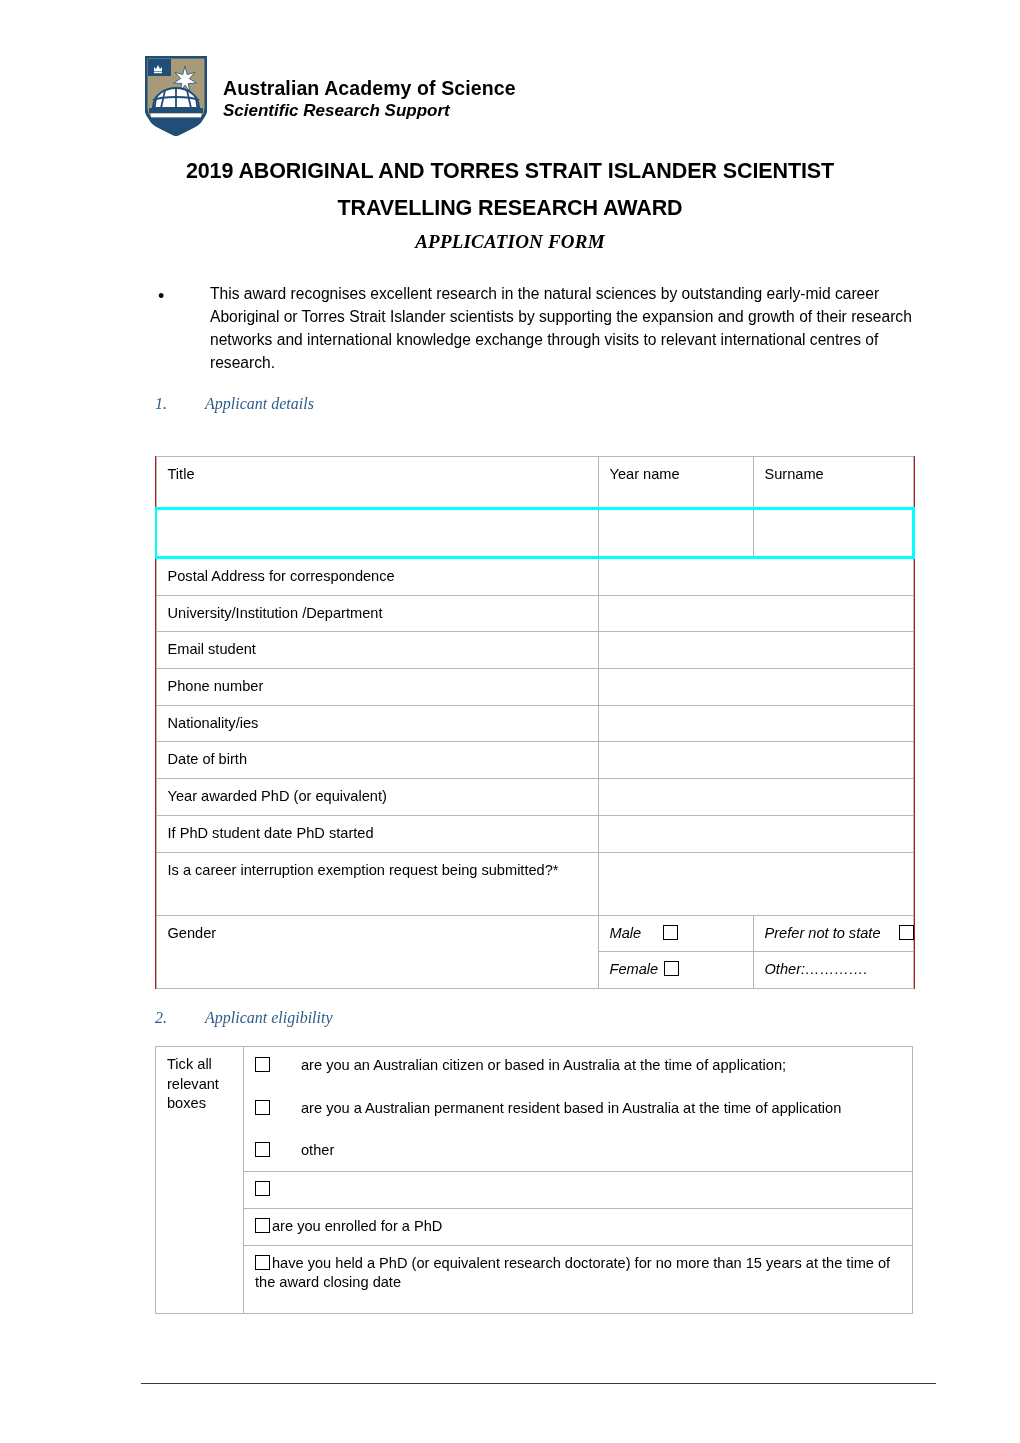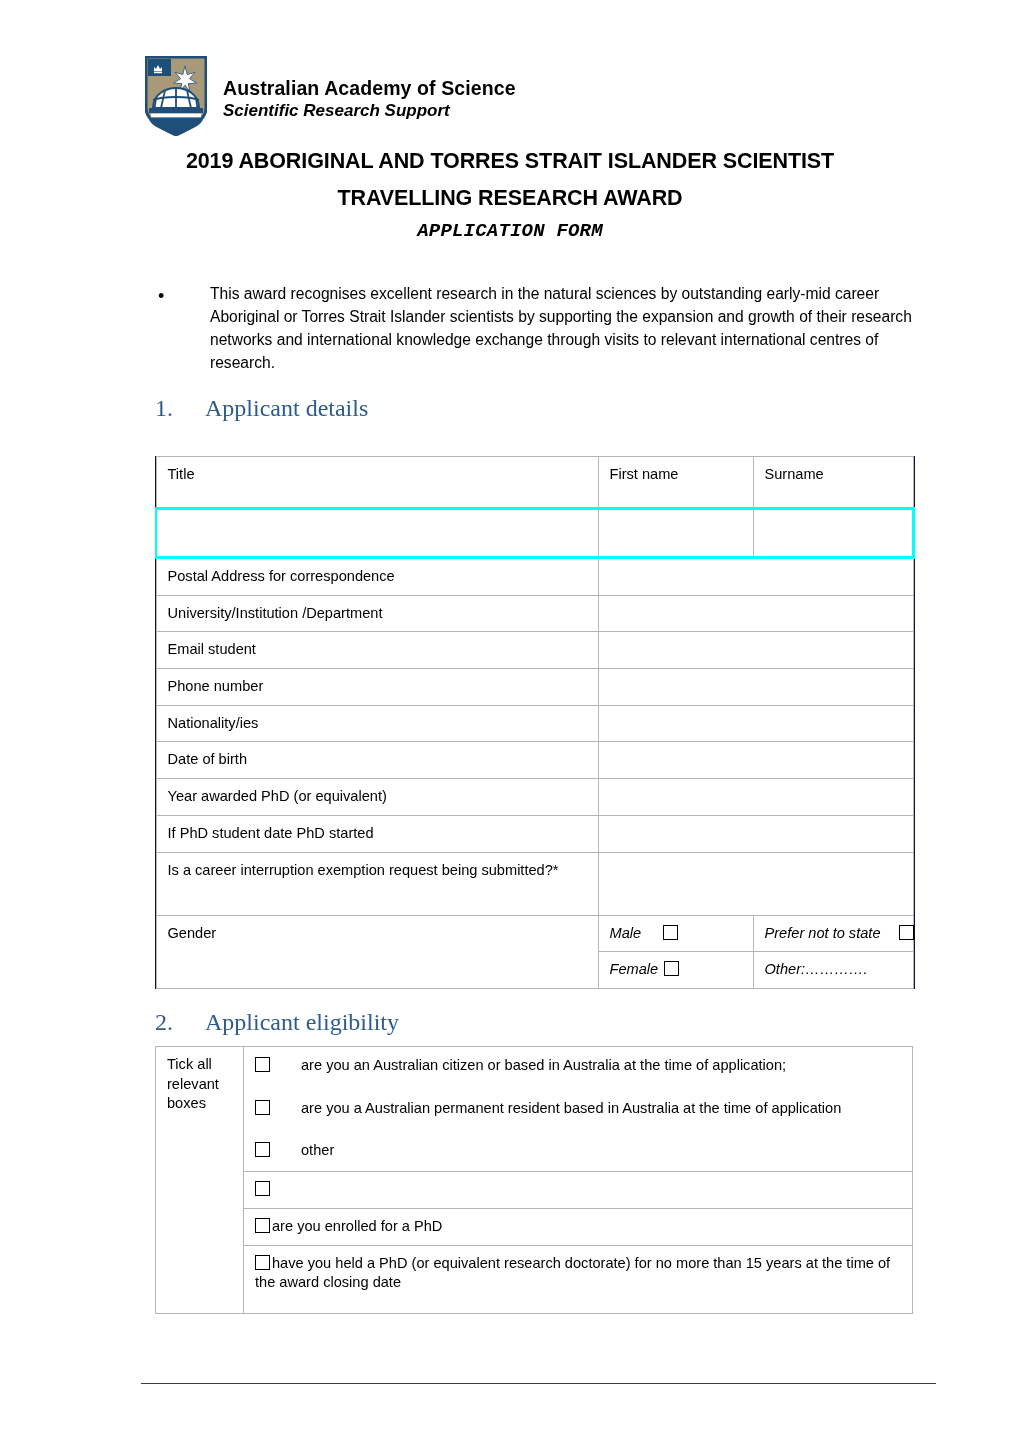--- a/index.html
+++ b/index.html
@@ -56,33 +56,33 @@
     font-weight: bold;
     font-style: italic;
     color: #000;
     line-height: 1.3;
   }
 
   
   .title-block {
     position: absolute;
     left: 110px;
-    top: 143px;
+    top: 153px;
     width: 800px;
     text-align: center;
   }
   .title-1, .title-2 {
     font-family: "Liberation Sans", sans-serif;
     font-size: 21.5px;
     font-weight: bold;
     line-height: 1.72;
     letter-spacing: -0.1px;
   }
   .title-3 {
-    font-family: Liberation Mono, monospace;
+    font-family: Liberation Serif, serif;
     font-size: 19px;
     font-weight: bold;
     font-style: italic;
     line-height: 1.55;
     letter-spacing: 0.2px;
     text-align: center;
   }
 
   
   .intro {
@@ -110,35 +110,36 @@
     font-size: 15.6px;
     line-height: 1.47;
     color: #000;
   }
 
   
   .sec-heading {
     position: absolute;
     font-family: "Liberation Serif", serif;
     color: #2E5C8A;
-    font-size: 24px;
+    font-size: 16px;
     line-height: 1;
     white-space: nowrap;
+    font-style: italic;
   }
   .sec-heading .num {
     display: inline-block;
     width: 50px;
   }
 
   
   table.form {
     position: absolute;
     border-collapse: collapse;
     table-layout: fixed;
-    background: #0f172a;
+    background: #b91c1c;
   }
   table.form td {
     border: 1px solid #b6b6b6;
     vertical-align: top;
     font-family: "Liberation Sans", sans-serif;
     font-size: 14.6px;
     line-height: 1.35;
     color: #000;
     padding: 8px 9px 8px 11px;
     background: #fff;
@@ -270,21 +271,21 @@
 
   <table class="form t1">
     <colgroup>
       <col style="width:442px">
       <col style="width:155px">
       <col style="width:160px">
     </colgroup>
     <tbody>
       <tr>
         <td class="cell-tall">Title</td>
-        <td class="cell-tall">First name</td>
+        <td class="cell-tall">Year name</td>
         <td class="cell-tall">Surname</td>
       </tr>
       <tr class="cy-row">
         <td class="cell-blank cy-l"></td>
         <td class="cell-blank"></td>
         <td class="cell-blank cy-r"></td>
       </tr>
 
       <tr>
         <td>Postal Address for correspondence</td>

